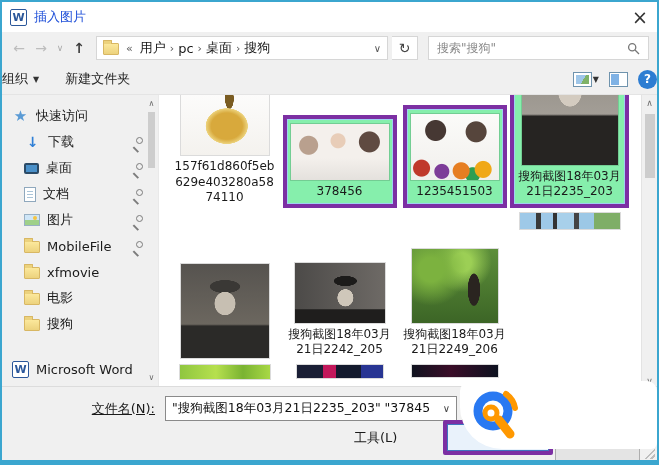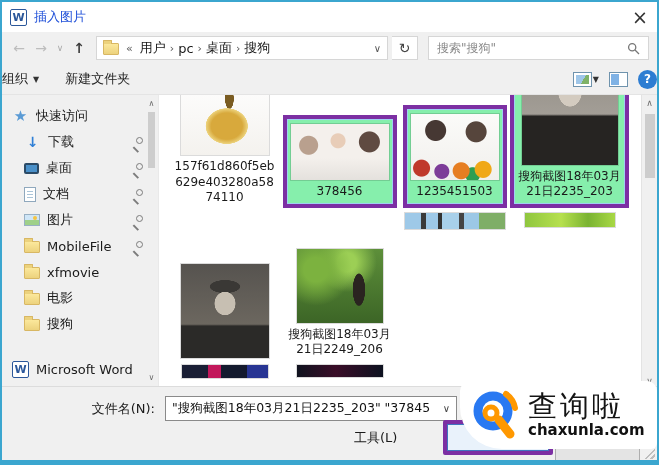--- a/index.html
+++ b/index.html
@@ -145,21 +145,21 @@
   .th-dark2 { width:86px; height:12px; background:linear-gradient(90deg,#10131f,#3a0d28 45%,#0d1220); }
 
   .main-scroll { position:absolute; right:0; top:0; bottom:0; width:16px; background:#f0f0f0; border-left:1px solid #e3e3e3;
     display:flex; flex-direction:column; align-items:center; font-size:9px; color:#6b6b6b; z-index:5; }
   .main-scroll .sthumb { width:10px; height:64px; background:#cdcdcd; margin-top:6px; }
   .main-scroll .sdown { margin-top:auto; }
   .scroll-arrow { padding-top:3px; }
 
   
   .footer { position:relative; height:74px; background:#f0f0f0; border-top:1px solid #dcdcdc; font-size:13px; }
-  .fn-label { position:absolute; left:51px; top:13px; width:102px; text-align:right; color:#1a1a1a; }
+  .fn-label { position:absolute; left:51px; top:13px; width:102px; text-align:right; color:#1a1a1a;text-decoration:underline; }
   .fn-combo { position:absolute; left:163px; top:9px; width:292px; height:25px; background:#fff; border:1px solid #8a8a8a;
     display:flex; align-items:center; padding:0 6px; }
   .fn-combo .val { flex:1; white-space:nowrap; overflow:hidden; font-size:12.5px; color:#111; }
   .fn-combo .chev { font-size:10px; color:#444; margin-left:4px; }
   .ft-select { position:absolute; left:460px; top:9px; width:178px; height:25px; background:#fff; border:1px solid #8a8a8a;
     display:flex; align-items:center; padding:0 7px; font-size:12.5px; color:#111; }
   .tools { position:absolute; left:352px; top:42px; display:flex; align-items:center; gap:16px; color:#1a1a1a;flex-direction:column; }
   .tools .caret { font-size:8px; color:#333; }
   .insert-wrap { position:absolute; left:441px; top:33px; width:110px; height:35px; border:4px solid #7c2fa3;
     border-radius:2px; z-index:10; background:#f0f0f0; }
@@ -315,20 +315,26 @@
               <div class="fname">搜狗截图18年03月21日2235_203</div>
             </div>
           </div>
           <div class="cell">
             <div class="selbox">
               <div class="thumb th-stalin"></div>
             </div>
           </div>
           <div class="cell">
             <div class="selbox">
+              <div class="thumb th-churchill"></div>
+              <div class="fname">搜狗截图18年03月21日2242_205</div>
+            </div>
+          </div>
+          <div class="cell">
+            <div class="selbox">
               <div class="thumb th-tree"></div>
               <div class="fname">搜狗截图18年03月21日2249_206</div>
             </div>
           </div>
           <div class="cell" style="align-self: start; padding-top: 4px;">
             <div class="thumb th-beach"></div>
           </div>
           <div class="cell" style="align-self: start; padding-top: 4px;">
             <div class="thumb th-kiwi"></div>
           </div>
@@ -367,19 +373,15 @@
     <span class="grip"></span>
   </div>
 
   <div class="watermark">
     <svg width="56" height="58" viewBox="0 0 56 58">
       <circle cx="25" cy="25" r="15" fill="none" stroke="#2979f2" stroke-width="9"></circle>
       <path d="M38 8 A 22 22 0 0 1 47 22" fill="none" stroke="#ff9800" stroke-width="6" stroke-linecap="round"></path>
       <circle cx="23" cy="27" r="6" fill="none" stroke="#ff9800" stroke-width="5"></circle>
       <path d="M31 34 L42 48" stroke="#ff9800" stroke-width="9" stroke-linecap="round"></path>
     </svg>
-    <span class="wm-text">
-      <span class="wm-title">查询啦</span>
-      <span class="wm-domain">chaxunla.com</span>
-    </span>
   </div>
 
 </div>
 
 </body></html>

